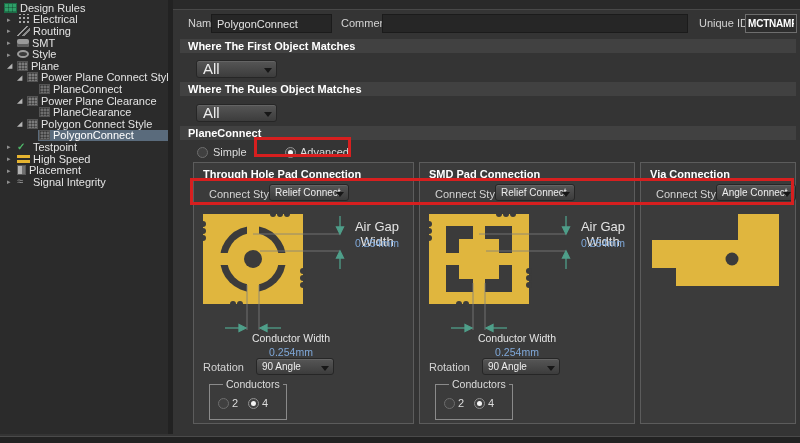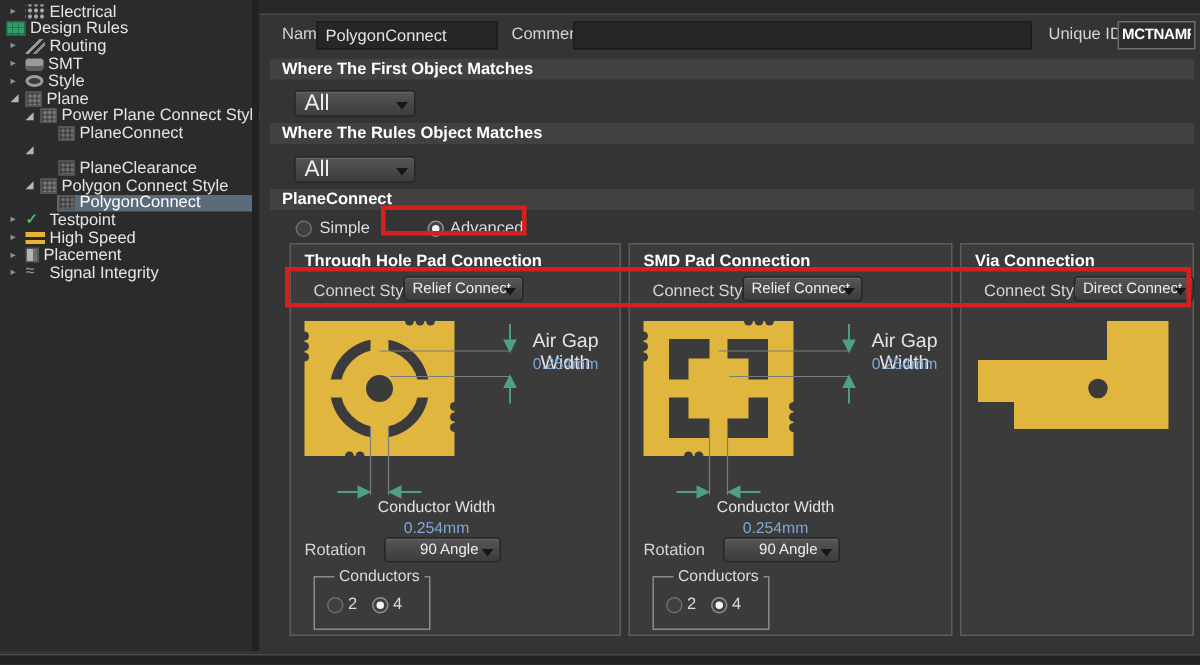--- a/index.html
+++ b/index.html
@@ -54,44 +54,44 @@
   .panel{position:absolute;top:162px;height:262px;background:#3b3b3b;border:1px solid #5c5c5c;box-sizing:border-box;}
   .p-title{position:absolute;left:9px;top:5px;font-size:11px;font-weight:bold;color:#ffffff;white-space:nowrap;}
   .cs-label{position:absolute;left:15px;top:25px;font-size:11px;color:#d4d4d4;}
   .cs-dd{left:75px;top:21px;width:80px;}
   .diagram{position:absolute;left:0;top:0;pointer-events:none;z-index:1;}
   .ag-title{position:absolute;left:148px;top:56px;width:70px;text-align:center;font-size:13px;color:#e4e4e4;}
   .ag-value{position:absolute;left:148px;top:74px;width:70px;text-align:center;font-size:10.5px;color:#7fa8d9;}
   .cw-title{position:absolute;left:28px;top:169px;width:138px;text-align:center;font-size:10.5px;color:#e4e4e4;}
   .cw-value{position:absolute;left:28px;top:183px;width:138px;text-align:center;font-size:10.5px;color:#7fa8d9;}
   .rot-label{position:absolute;left:9px;top:198px;font-size:11px;color:#d4d4d4;}
-  .rot-dd{left:62px;top:195px;width:78px;text-align:right;}
+  .rot-dd{left:62px;top:195px;width:78px;}
   .cgroup{position:absolute;left:15px;top:221px;width:76px;height:34px;border:1px solid #8a8a8a;}
   .cgroup .legend{position:absolute;left:13px;top:-7px;background:#3b3b3b;padding:0 3px;font-size:10.5px;color:#dcdcdc;white-space:nowrap;}
   #botstrip{position:absolute;left:0;top:436px;width:800px;height:7px;background:#222;border-top:1px solid #4a4a4a;}
 </style>
 </head>
 <body>
 
 <div id="app">
 
   <div id="tree">
+    <div class="trow d0">
+      <span class="selwrap">
+          <span class="ticon" data-icon="design-rules-icon"></span>
+          <span class="tlabel">Design Rules</span>
+        </span>
+    </div>
     <div class="trow d1">
       <span class="arrow c"></span>
       <span class="selwrap">
           <span class="ticon" data-icon="electrical-icon"></span>
           <span class="tlabel">Electrical</span>
         </span>
     </div>
-    <div class="trow d0">
-      <span class="selwrap">
-          <span class="ticon" data-icon="design-rules-icon"></span>
-          <span class="tlabel">Design Rules</span>
-        </span>
-    </div>
     <div class="trow d1">
       <span class="arrow c"></span>
       <span class="selwrap">
           <span class="ticon" data-icon="routing-icon"></span>
           <span class="tlabel">Routing</span>
         </span>
     </div>
     <div class="trow d1">
       <span class="arrow c"></span>
       <span class="selwrap">
@@ -121,20 +121,24 @@
         </span>
     </div>
     <div class="trow d3">
       <span class="selwrap">
           <span class="ticon" data-icon="rule-icon"></span>
           <span class="tlabel">PlaneConnect</span>
         </span>
     </div>
     <div class="trow d2">
       <span class="arrow e"></span>
+      <span class="selwrap">
+          <span class="ticon" data-icon="rule-type-icon"></span>
+          <span class="tlabel">Power Plane Clearance</span>
+        </span>
     </div>
     <div class="trow d3">
       <span class="selwrap">
           <span class="ticon" data-icon="rule-icon"></span>
           <span class="tlabel">PlaneClearance</span>
         </span>
     </div>
     <div class="trow d2">
       <span class="arrow e"></span>
       <span class="selwrap">
@@ -314,19 +318,19 @@
     </div>
   </div>
 
   <div class="panel" style="left:640px;width:156px;">
     <svg class="diagram" width="156" height="262" viewBox="0 0 156 262">
       <polygon points="97,51 138,51 138,123 35,123 35,105 11,105 11,77 97,77" fill="#e0b63e"></polygon>
       <circle cx="91" cy="96" r="6.5" fill="#3b3b3b"></circle>
     </svg>
     <div class="p-title">Via Connection</div>
     <div class="cs-label">Connect Style</div>
-    <div class="dd small cs-dd">Direct Connect</div>
+    <div class="dd small cs-dd">Angle Connect</div>
   </div>
 
   <div class="redbox" style="left:190px;top:178px;width:604px;height:27px;"></div>
 
   <div id="botstrip"></div>
 </div>
 
 </body></html>

